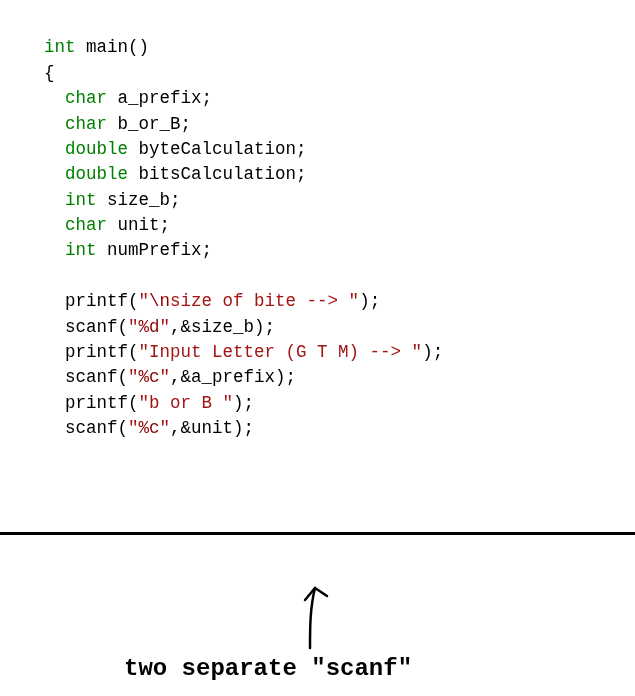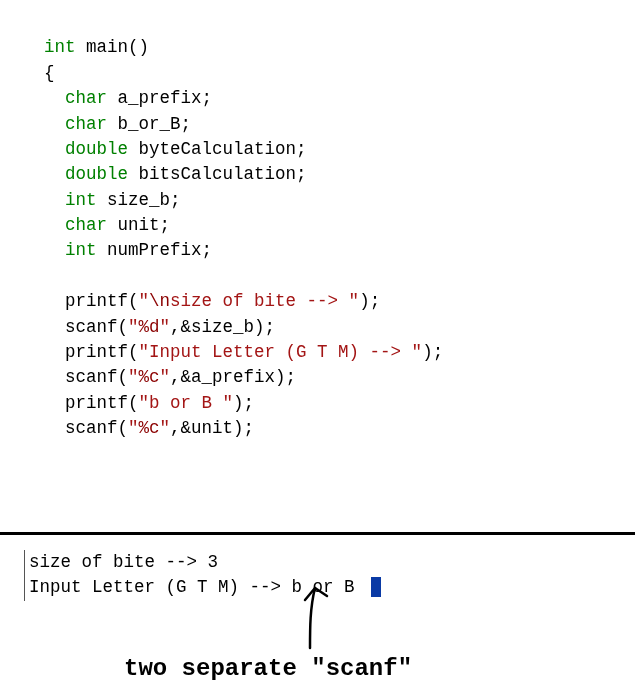--- a/index.html
+++ b/index.html
@@ -61,22 +61,20 @@
 
   <span><span class="tok-plain">printf</span><span class="tok-punct">(</span><span class="tok-string">"</span><span class="tok-escape">\n</span><span class="tok-string">size of bite --&gt; </span><span class="tok-string">"</span><span class="tok-punct">);</span></span>
   <span><span class="tok-plain">scanf</span><span class="tok-punct">(</span><span class="tok-string">"</span><span class="tok-fmt">%d</span><span class="tok-string">"</span><span class="tok-punct">,&amp;size_b);</span></span>
   <span><span class="tok-plain">printf</span><span class="tok-punct">(</span><span class="tok-string">"</span><span class="tok-string">Input Letter (G T M) --&gt; </span><span class="tok-string">"</span><span class="tok-punct">);</span></span>
   <span><span class="tok-plain">scanf</span><span class="tok-punct">(</span><span class="tok-string">"</span><span class="tok-fmt">%c</span><span class="tok-string">"</span><span class="tok-punct">,&amp;a_prefix);</span></span>
   <span><span class="tok-plain">printf</span><span class="tok-punct">(</span><span class="tok-string">"</span><span class="tok-string">b or B </span><span class="tok-string">"</span><span class="tok-punct">);</span></span>
   <span><span class="tok-plain">scanf</span><span class="tok-punct">(</span><span class="tok-string">"</span><span class="tok-fmt">%c</span><span class="tok-string">"</span><span class="tok-punct">,&amp;unit);</span></span></div>
 
   <div class="hr-line"></div>
 
-  <div class="console-block"><span>size of bite --&gt; 3</span>
-<span>Input Letter (G T M) --&gt; b or B </span><span class="cursor-block"></span></div>
 
   <svg class="annotation-svg" viewBox="0 0 80 72">
     <path d="M30 70 C 30 50, 30 30, 35 10" stroke="#000" stroke-width="2.5" fill="none" stroke-linecap="round"></path>
     <path d="M35 10 L 25 22 M35 10 L 47 18" stroke="#000" stroke-width="2.5" fill="none" stroke-linecap="round"></path>
   </svg>
 
   <div class="annotation-text">two separate "scanf"</div>
 
 </div>
 

